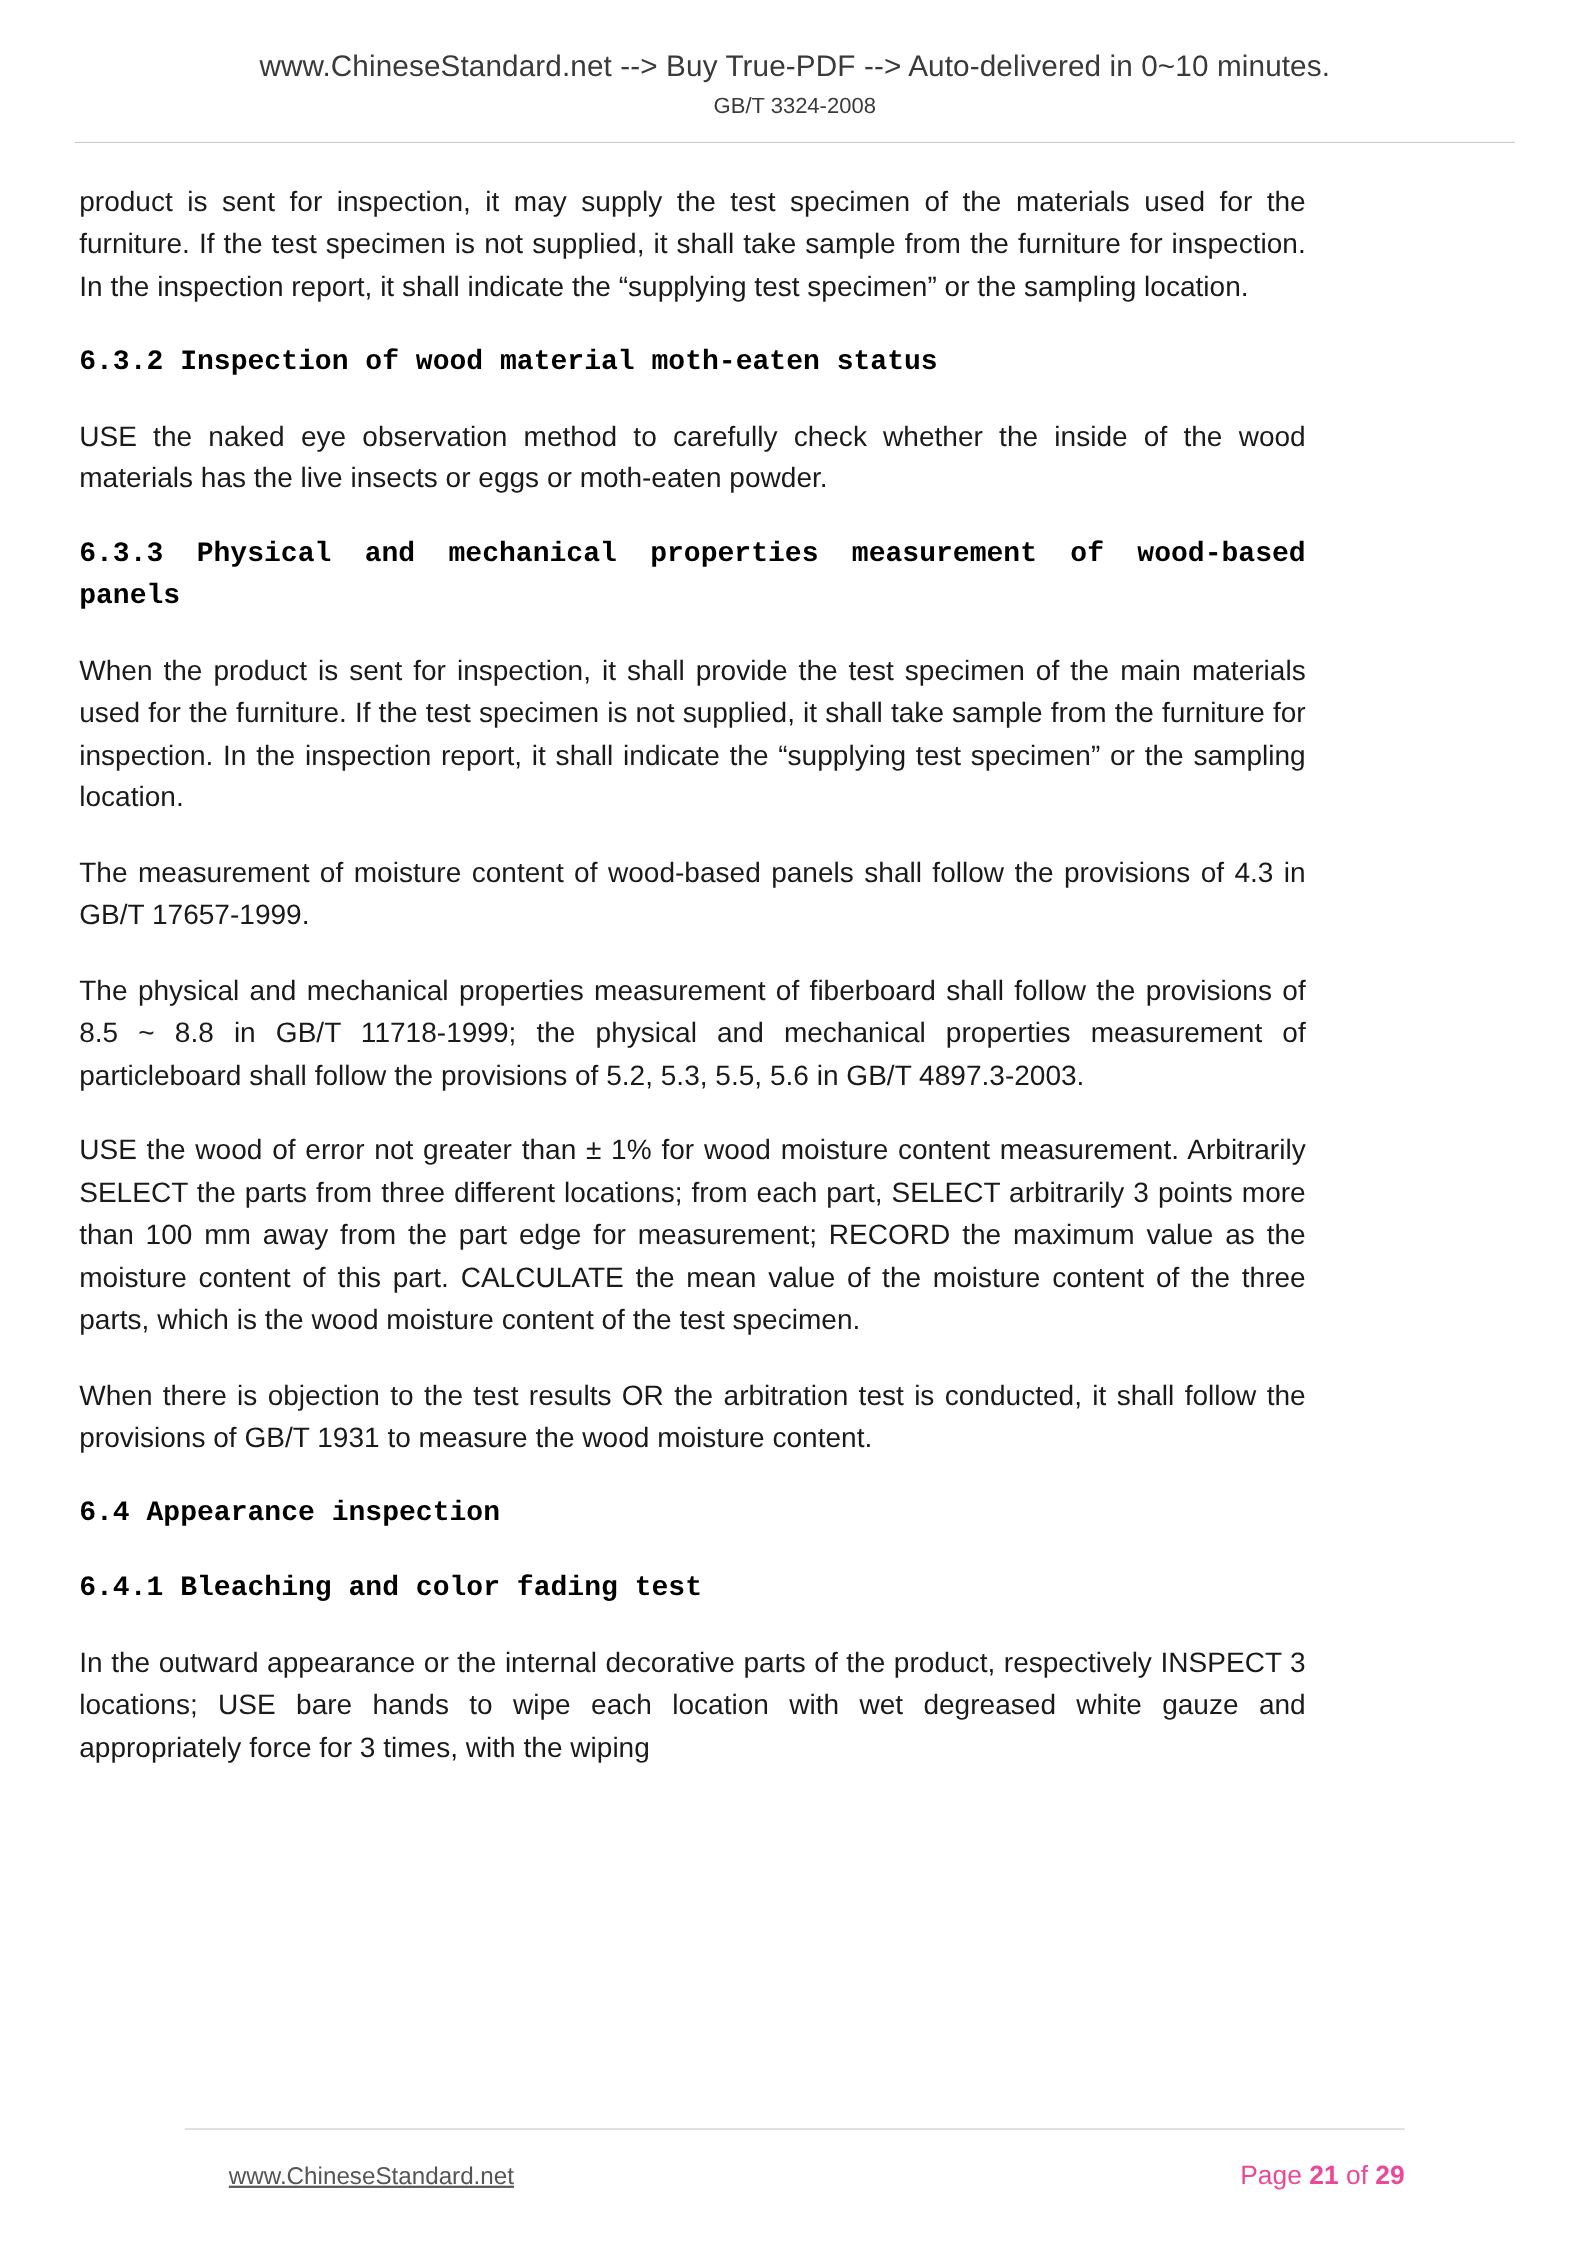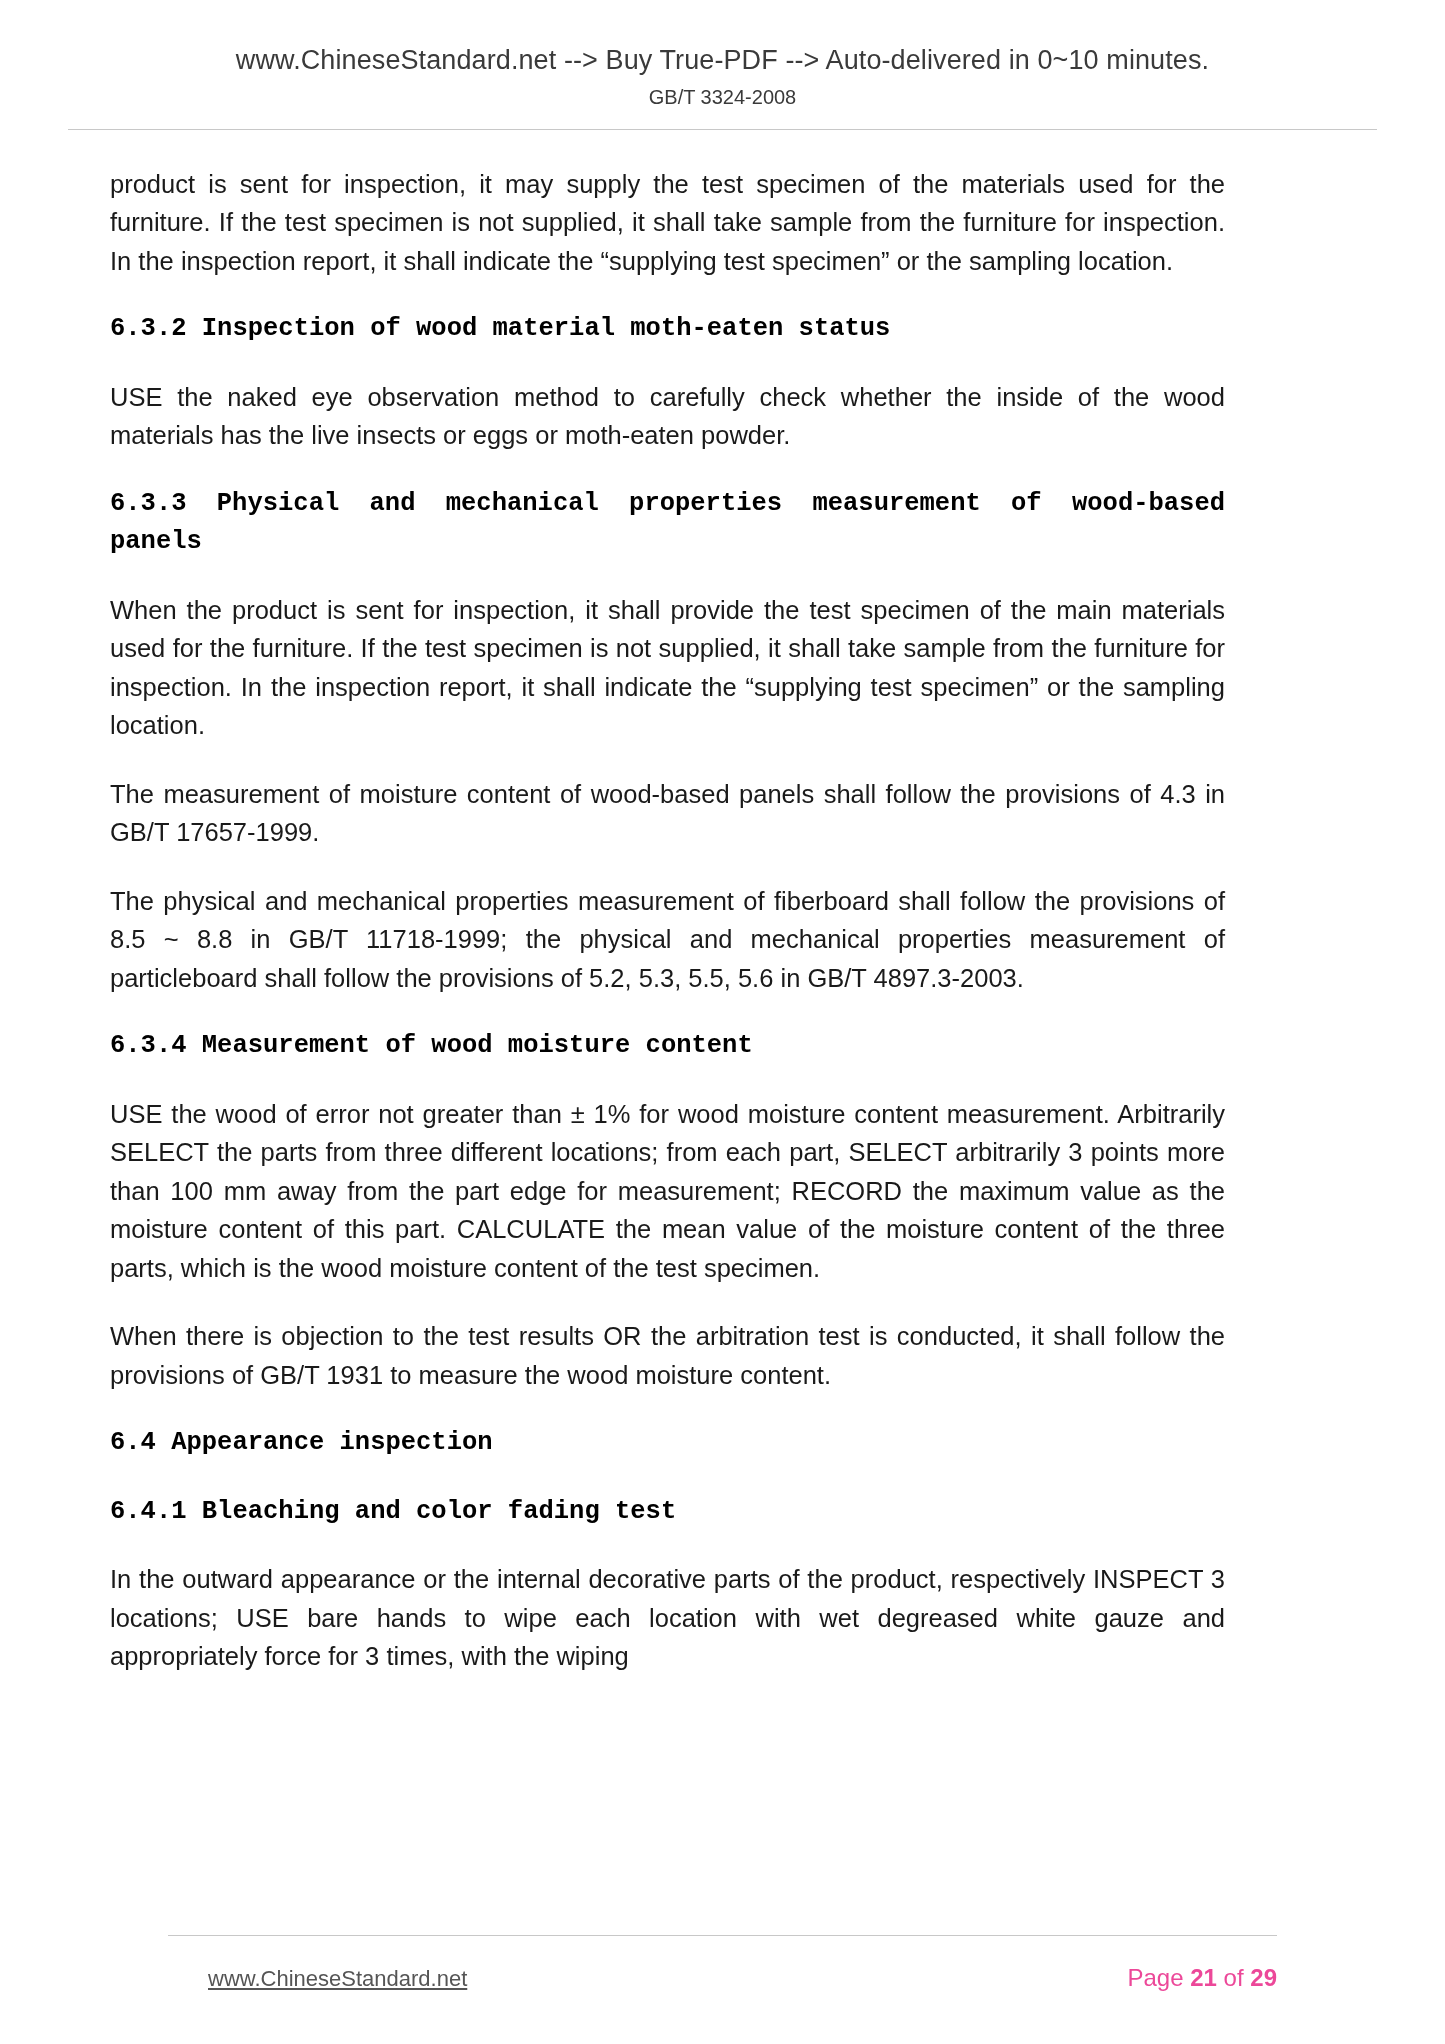--- a/index.html
+++ b/index.html
@@ -42,21 +42,21 @@
     line-height: 1.25;
   }
   .rule {
     height: 1px;
     background: #c8c8c8;
     margin: 19px 68px 0 68px;
   }
 
   
   .content {
-    padding: 0 165px 0 115px;
+    padding: 0 165px 0 77px;
     width: 1115px;
     box-sizing: content-box;
   }
   .content-inner {
     width: 1115px;
     margin-left: -5px;
   }
 
   p.para {
     font-size: 25.5px;
@@ -141,21 +141,20 @@
 
   <div class="content">
     <div class="content-inner" id="blocks-host">
         <p class="para first">product is sent for inspection, it may supply the test specimen of the materials used for the furniture. If the test specimen is not supplied, it shall take sample from the furniture for inspection. In the inspection report, it shall indicate the “supplying test specimen” or the sampling location.</p>
         <h3 class="heading nojust">6.3.2 Inspection of wood material moth-eaten status</h3>
         <p class="para">USE the naked eye observation method to carefully check whether the inside of the wood materials has the live insects or eggs or moth-eaten powder.</p>
         <h3 class="heading">6.3.3 Physical and mechanical properties measurement of wood-based panels</h3>
         <p class="para">When the product is sent for inspection, it shall provide the test specimen of the main materials used for the furniture. If the test specimen is not supplied, it shall take sample from the furniture for inspection. In the inspection report, it shall indicate the “supplying test specimen” or the sampling location.</p>
         <p class="para">The measurement of moisture content of wood-based panels shall follow the provisions of 4.3 in GB/T 17657-1999.</p>
         <p class="para">The physical and mechanical properties measurement of fiberboard shall follow the provisions of 8.5 ~ 8.8 in GB/T 11718-1999; the physical and mechanical properties measurement of particleboard shall follow the provisions of 5.2, 5.3, 5.5, 5.6 in GB/T 4897.3-2003.</p>
-        <h3 class="heading nojust">6.3.4 Measurement of wood moisture content</h3>
         <p class="para">USE the wood of error not greater than ± 1% for wood moisture content measurement. Arbitrarily SELECT the parts from three different locations; from each part, SELECT arbitrarily 3 points more than 100 mm away from the part edge for measurement; RECORD the maximum value as the moisture content of this part. CALCULATE the mean value of the moisture content of the three parts, which is the wood moisture content of the test specimen.</p>
         <p class="para">When there is objection to the test results OR the arbitration test is conducted, it shall follow the provisions of GB/T 1931 to measure the wood moisture content.</p>
         <h3 class="heading nojust">6.4 Appearance inspection</h3>
         <h3 class="heading nojust">6.4.1 Bleaching and color fading test</h3>
         <p class="para">In the outward appearance or the internal decorative parts of the product, respectively INSPECT 3 locations; USE bare hands to wipe each location with wet degreased white gauze and appropriately force for 3 times, with the wiping</p>
       </div>
   </div>
 
   <div class="page-footer">
     <div class="footer-rule"></div>

